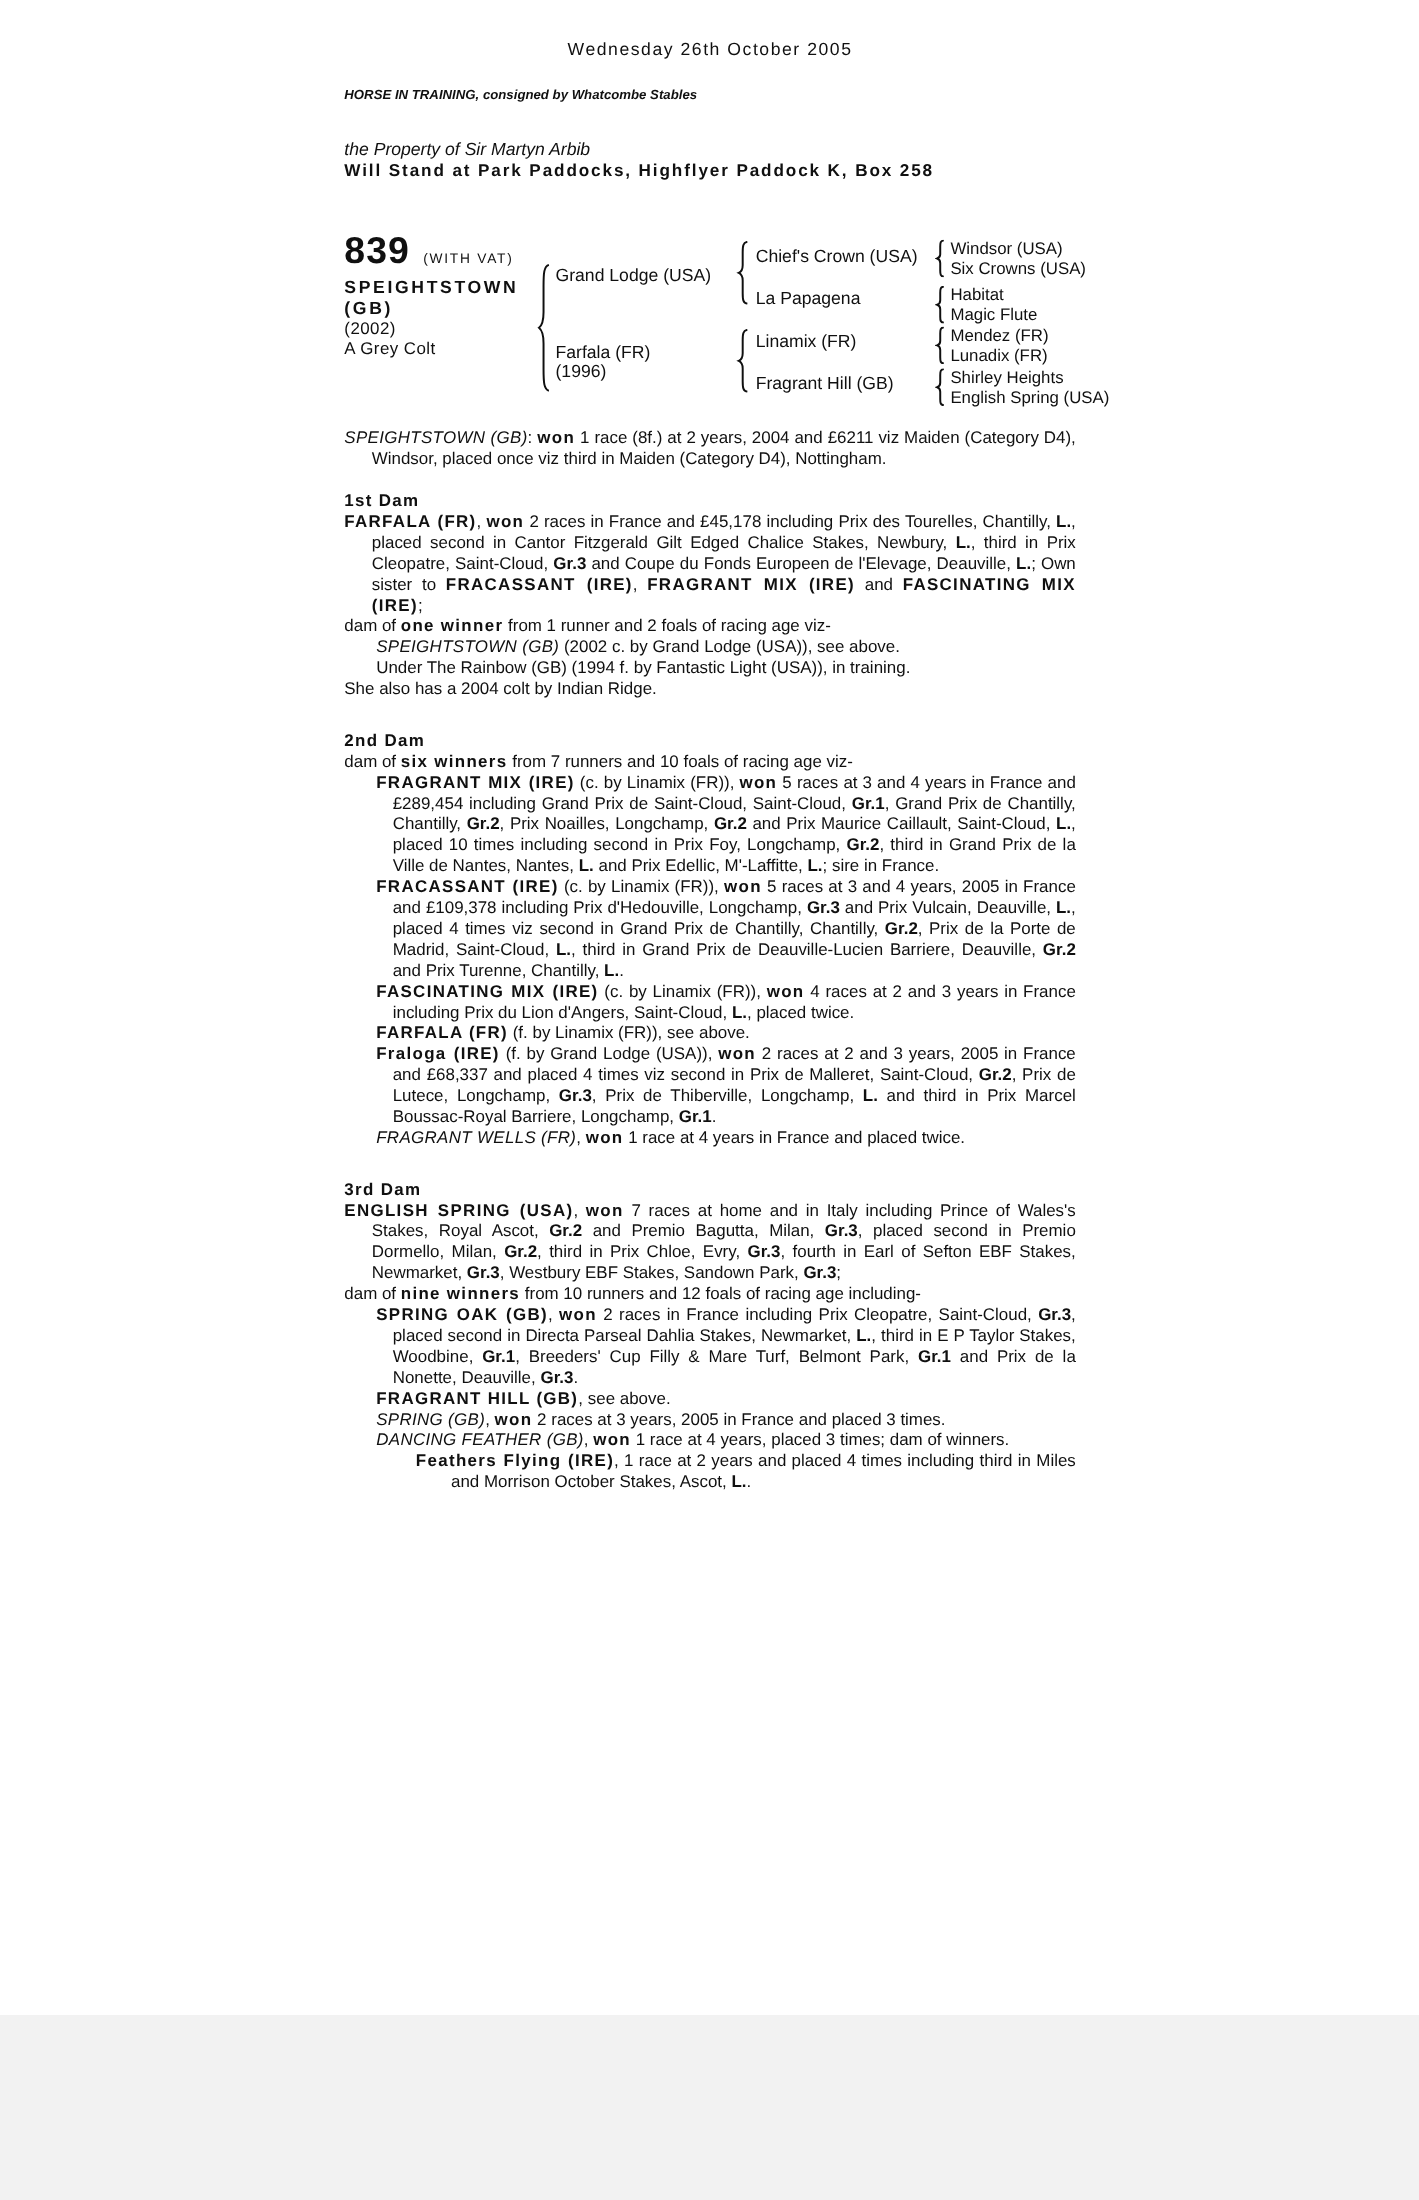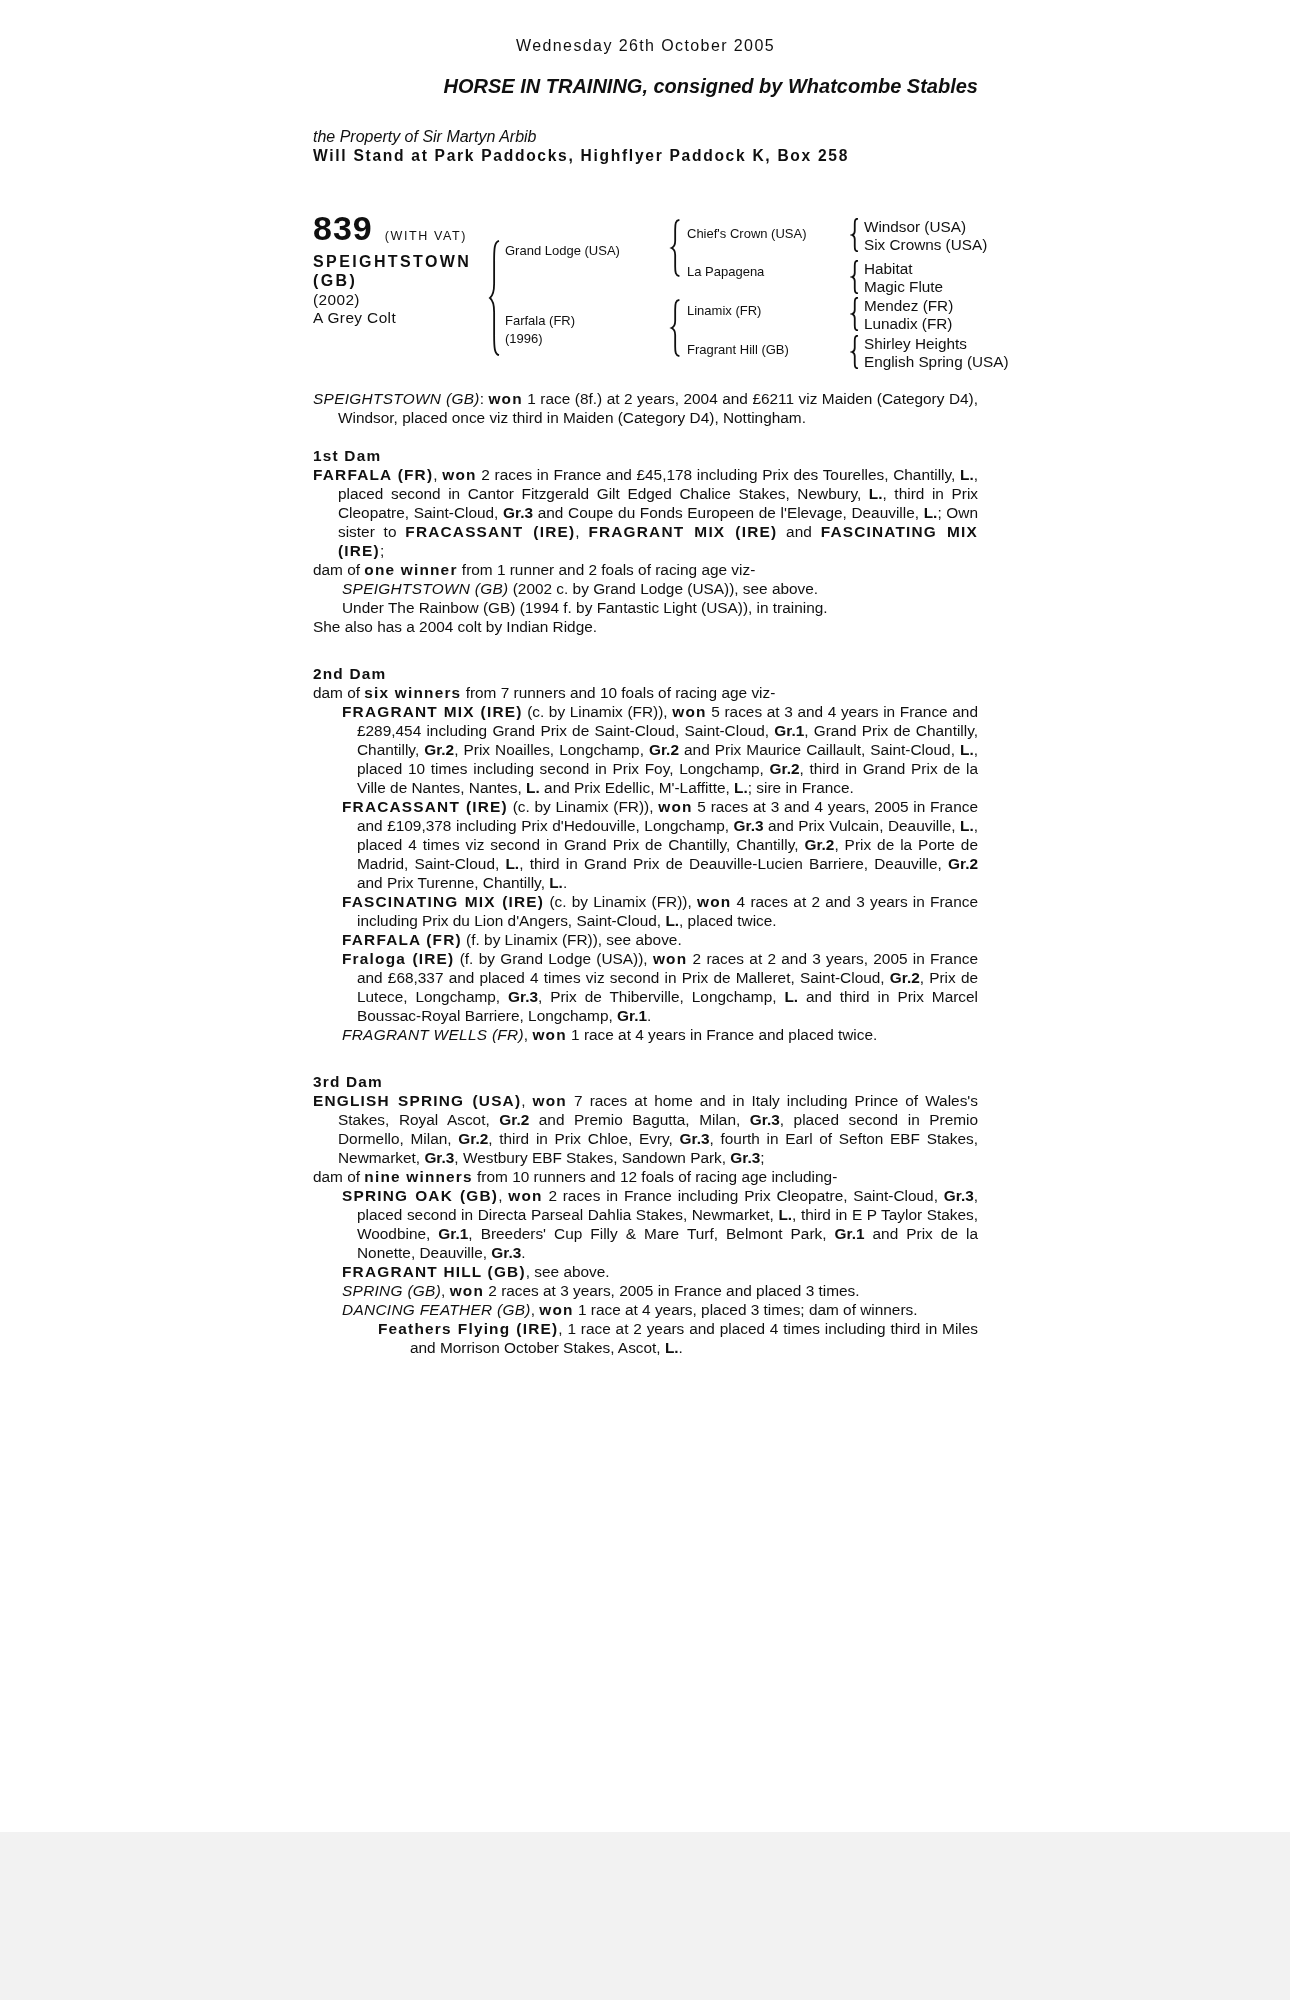--- a/index.html
+++ b/index.html
@@ -11,31 +11,31 @@
     color:#101010;
     font-family:"Liberation Sans","DejaVu Sans",sans-serif;
     overflow:hidden;
   }
   .content{
     position:absolute;left:313px;top:0;width:665px;
     font-size:15.4px;line-height:19px;
   }
   
   .date{margin-top:36px;text-align:center;font-size:16px;letter-spacing:1.4px;}
-  .consign{margin-top:22px;text-align:right;font-weight:700;font-style:italic;font-size:20px;line-height:19px;}
+  .consign{margin-top:22px;text-align:left;font-weight:700;font-style:italic;font-size:12px;line-height:19px;}
   .consign2{font-weight:400;font-style:italic;font-size:16px;line-height:19px;margin-top:31px;}
   .stand{font-weight:700;font-size:15.6px;letter-spacing:1.7px;line-height:19px;}
   
   .pedigree{position:relative;height:160px;margin:48px 0 16px;width:720px;}
   .lot-line{position:absolute;left:0;top:0;white-space:nowrap;}
   .lot-num{font-weight:700;font-size:34px;line-height:30px;letter-spacing:1px;}
   .vat{font-size:12.5px;letter-spacing:1.6px;padding-left:12px;}
   .hname{position:absolute;left:0;font-weight:700;font-size:16px;letter-spacing:2.4px;white-space:nowrap;}
   .hmeta{position:absolute;left:0;font-size:15.4px;letter-spacing:.4px;white-space:nowrap;}
-  .ped{position:absolute;font-size:13px;white-space:nowrap;}
+  .ped{position:absolute;font-size:16px;white-space:nowrap;}
   .col-sire{left:192px;}
   .col-gp{left:374px;}
   .ggpair{position:absolute;left:551px;font-size:15.3px;line-height:18px;white-space:nowrap;}
   .brace{position:absolute;}
   .brace svg{width:100%;height:100%;display:block;}
   .b-lg{left:174px;top:26px;width:15px;height:118px;}
   .b-md1{left:356px;top:6px;width:13px;height:58px;}
   .b-md2{left:356px;top:86px;width:13px;height:58px;}
   .b-sm1{left:537px;top:5px;width:10px;height:34px;}
   .b-sm2{left:537px;top:47px;width:10px;height:34px;}

